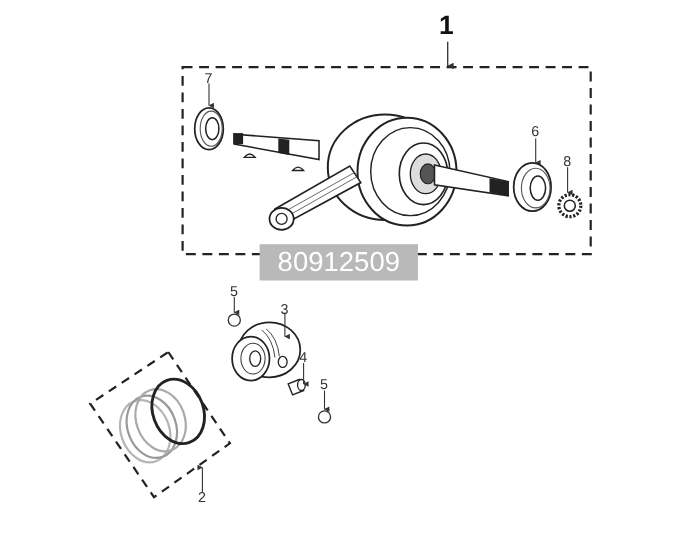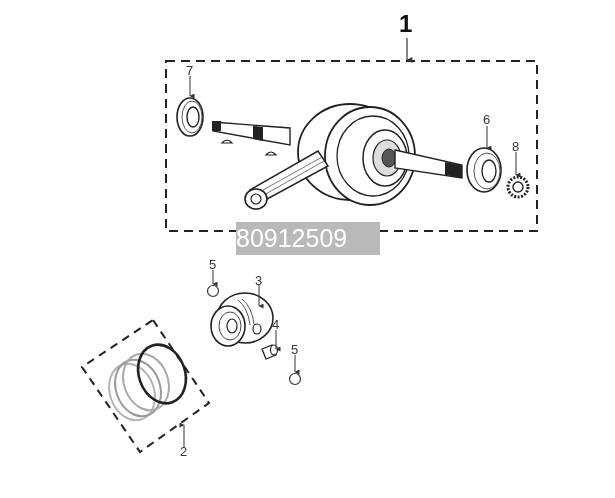--- a/index.html
+++ b/index.html
@@ -1,20 +1,20 @@
 <!DOCTYPE html>
 <html><head>
   <meta charset="utf-8">
   <style>
     html, body { margin: 0; padding: 0; background: #ffffff; }
     body { width: 615px; height: 498px; position: relative; overflow: hidden; font-family: "Liberation Sans", sans-serif; }
     .canvas { position: absolute; left: 0; top: 0; width: 615px; height: 498px; }
     .callout { position: absolute; font-family: "Liberation Sans", sans-serif; color: #333; font-size: 13px; line-height: 1; }
     .callout.big { font-size: 24px; font-weight: bold; color: #111; }
-    .watermark { position: absolute; left: 236px; top: 222px; width: 144px; height: 33px; background: #b9b9b9; color: #ffffff; font-size: 25px; line-height: 33px; letter-spacing: 0px; }
+    .watermark { position: absolute; left: 236px; top: 222px; width: 144px; height: 33px; background: #b9b9b9; color: #ffffff; font-size: 25px; line-height: 33px; text-align: center; letter-spacing: 0px; }
   </style>
 </head>
 <body>
 
 <div class="canvas">
   <svg width="615" height="498" viewBox="0 0 615 498" xmlns="http://www.w3.org/2000/svg">
     <defs>
       <marker id="arr" viewBox="0 0 10 10" refX="5" refY="9" markerWidth="5" markerHeight="6" orient="auto">
         <path d="M0,0 L10,0 L5,10 z" fill="#333"></path>
       </marker>

